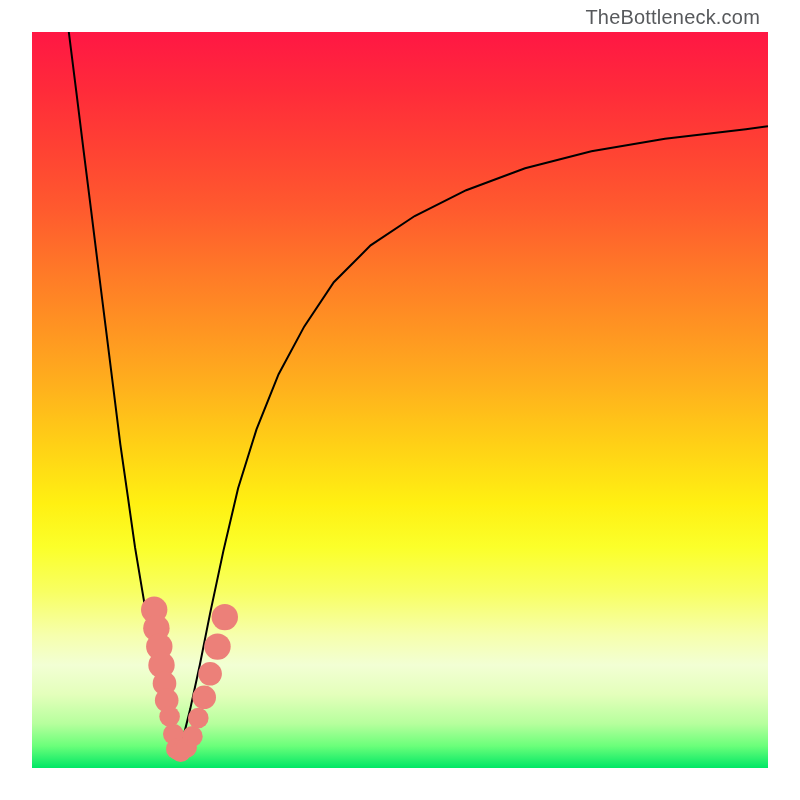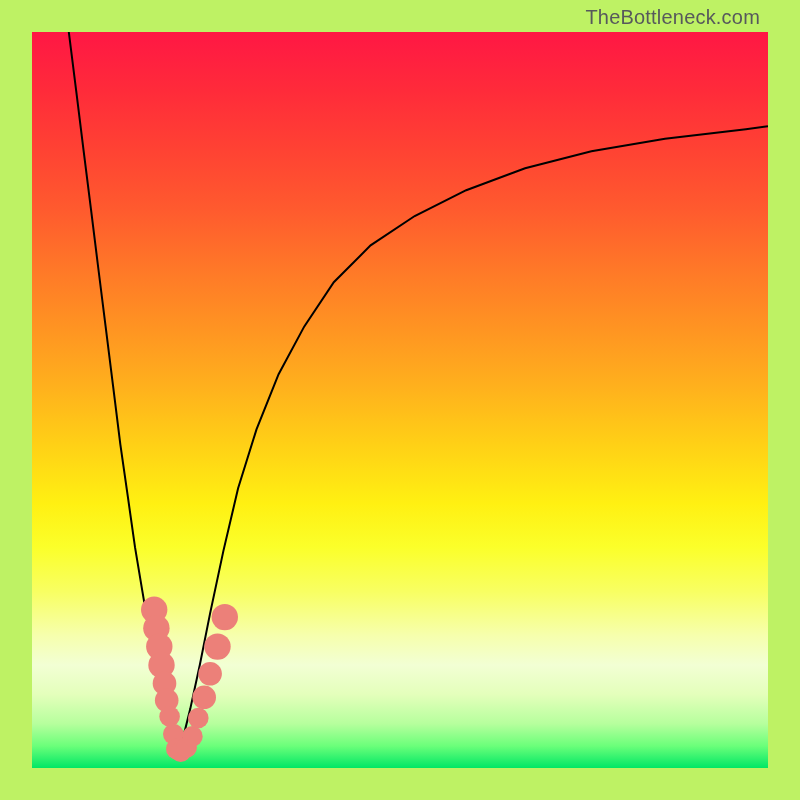--- a/index.html
+++ b/index.html
@@ -1,16 +1,16 @@
 <!DOCTYPE html>
 <html><head>
 <meta charset="utf-8">
 <style>
   html,body{margin:0;padding:0;width:800px;height:800px;overflow:hidden;background:#000;}
-  .frame{position:absolute;left:0;top:0;width:800px;height:800px;background:#bef264;}
+  .frame{position:absolute;left:0;top:0;width:800px;height:800px;background:#ffffff;}
   .plot{
     position:absolute;
     left:32px;top:32px;width:736px;height:736px;
     background:linear-gradient(to bottom,
       #ff1744 0%,
       #ff2b3a 8%,
       #ff4233 16%,
       #ff5a2e 24%,
       #ff7728 32%,
       #ff9322 40%,

